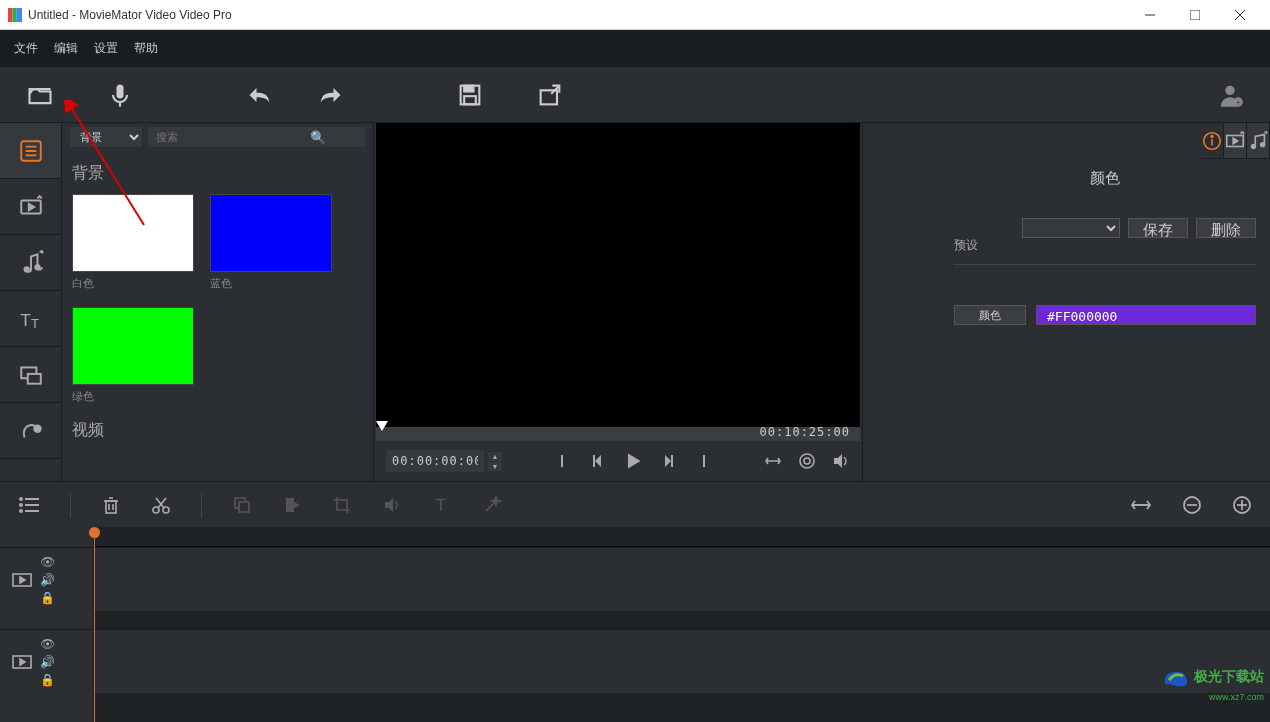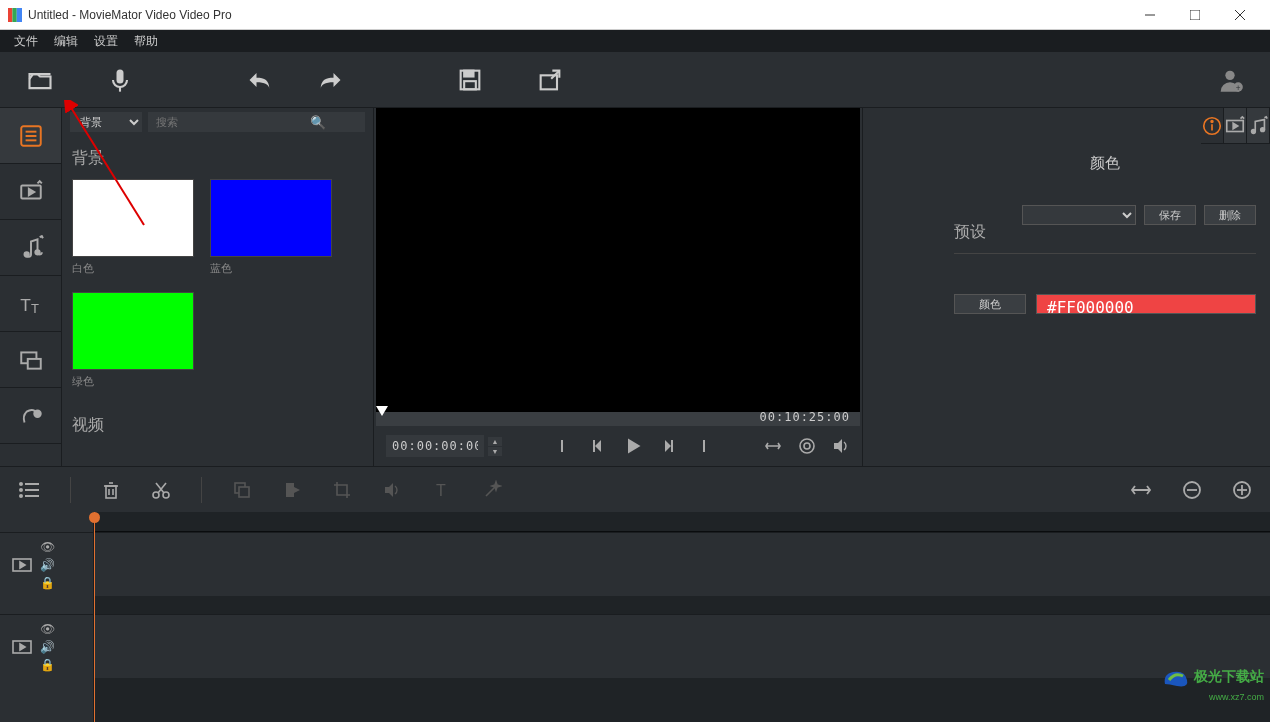--- a/index.html
+++ b/index.html
@@ -4,21 +4,21 @@
 <style>
 * { margin: 0; padding: 0; box-sizing: border-box; font-family: "Microsoft YaHei", Arial, sans-serif; }
 body { width: 1270px; height: 722px; background: #2b2f33; overflow: hidden; position: relative; }
 
 .titlebar { height: 30px; background: #fff; display: flex; align-items: center; padding: 0 8px; border-bottom: 1px solid #ccc; }
 .titlebar .logo { width: 14px; height: 14px; margin-right: 6px; }
 .titlebar .title { flex: 1; font-size: 12px; color: #333; }
 .titlebar .win-controls { display: flex; gap: 0; }
 .titlebar .win-btn { width: 45px; height: 28px; display: flex; align-items: center; justify-content: center; cursor: pointer; }
 
-.menubar { height: 22px; background: #1a1d20; display: flex; align-items: center; padding: 0 6px; }
+.menubar { height: 37px; background: #1a1d20; display: flex; align-items: center; padding: 0 6px; }
 .menubar .menu-item { color: #ccc; font-size: 12px; padding: 0 8px; cursor: pointer; }
 
 .toolbar { height: 56px; background: #2b2f33; display: flex; align-items: center; padding: 0 20px; border-bottom: 1px solid #1a1d20; }
 .toolbar .tb-btn { width: 40px; height: 40px; display: flex; align-items: center; justify-content: center; cursor: pointer; margin-right: 40px; }
 .toolbar .tb-spacer { flex: 1; }
 .toolbar svg { width: 28px; height: 28px; }
 
 .main-area { display: flex; height: 358px; }
 
 .left-sidebar { width: 62px; background: #2b2f33; border-right: 1px solid #1a1d20; display: flex; flex-direction: column; }
@@ -30,21 +30,21 @@
 .asset-header { display: flex; align-items: center; padding: 4px 8px; gap: 6px; }
 .asset-dropdown { background: #35393d; color: #ccc; border: none; font-size: 11px; padding: 3px 6px; width: 72px; height: 20px; }
 .asset-search { flex: 1; background: #35393d; border: none; color: #ccc; font-size: 11px; padding: 3px 8px; height: 20px; }
 .asset-search-wrap { position: relative; flex: 1; display: flex; }
 .asset-search-icon { position: absolute; right: 38px; top: 3px; color: #888; font-size: 13px; }
 .asset-body { flex: 1; overflow-y: auto; padding: 8px 10px; }
 .asset-body::-webkit-scrollbar { width: 10px; }
 .asset-body::-webkit-scrollbar-track { background: #1f2326; }
 .asset-body::-webkit-scrollbar-thumb { background: #555; }
 .section-title { color: #aaa; font-size: 16px; margin: 4px 0 10px 0; font-family: serif; }
-.asset-grid { display: flex; flex-wrap: wrap; gap: 16px; margin-bottom: 26px; }
+.asset-grid { display: flex; flex-wrap: wrap; gap: 16px; margin-bottom: 16px; }
 .asset-item { width: 122px; }
 .asset-thumb { width: 122px; height: 78px; border: 1px solid #444; }
 .asset-label { color: #888; font-size: 11px; margin-top: 4px; }
 
 .preview-panel { flex: 1; background: #2b2f33; display: flex; flex-direction: column; }
 .video-canvas { flex: 1; background: #000; margin: 0 2px; }
 .scrubber { height: 14px; background: #3a3e42; margin: 0 2px; position: relative; }
 .scrubber::before { content: ""; position: absolute; left: 0; top: -6px; width: 0; height: 0; border-left: 6px solid transparent; border-right: 6px solid transparent; border-top: 10px solid #fff; }
 .scrubber .time-text { position: absolute; right: 10px; top: -2px; color: #ccc; font-size: 12px; font-family: monospace; letter-spacing: 1px; }
 .playback-controls { height: 40px; display: flex; align-items: center; padding: 0 12px; }
@@ -57,26 +57,26 @@
 .pb-right { display: flex; gap: 16px; }
 
 .props-panel { width: 408px; background: #2b2f33; border-left: 1px solid #1a1d20; display: flex; flex-direction: column; align-items: flex-end; }
 .props-tabs { display: flex; height: 36px; border-bottom: 1px solid #1a1d20; }
 .props-tab { flex: 1; display: flex; align-items: center; justify-content: center; cursor: pointer; border-right: 1px solid #1a1d20; background: #35393d; }
 .props-tab.active { background: #2b2f33; }
 .props-tab svg { width: 22px; height: 22px; }
 .props-body { flex: 1; padding: 10px 14px; }
 .props-title { color: #ccc; font-size: 15px; text-align: center; margin-bottom: 14px; font-family: serif; }
 .props-row { display: flex; align-items: center; margin-bottom: 10px; gap: 8px; }
-.props-row .lbl { color: #aaa; font-size: 16px; width: 60px; margin-top: 35px; }
+.props-row .lbl { color: #aaa; font-size: 12px; width: 60px; margin-top: 35px; }
 .props-select { flex: 1; background: #35393d; border: 1px solid #555; color: #ccc; font-size: 11px; height: 20px; }
-.props-btn { background: #3a3e42; border: 1px solid #555; color: #ccc; font-size: 11px; padding: 2px 14px; cursor: pointer; height: 20px; }
+.props-btn { background: #3a3e42; border: 1px solid #555; color: #ccc; font-size: 15px; padding: 2px 14px; cursor: pointer; height: 20px; }
 .color-row { display: flex; align-items: center; justify-content: center; gap: 10px; margin-top: 40px; }
 .color-btn { background: #3a3e42; border: 1px solid #555; color: #ccc; font-size: 11px; padding: 2px 24px; cursor: pointer; height: 20px; }
-.color-value { background: #ef4444; color: #fff; font-size: 16px; font-family: monospace; padding: 3px 10px; width: 220px; height: 20px; border: 1px solid #555; }
+.color-value { background: #6d28d9; color: #fff; font-size: 13px; font-family: monospace; padding: 3px 10px; width: 220px; height: 20px; border: 1px solid #555; }
 .props-divider { height: 1px; background: #444; margin: 4px 0 10px; }
 
 .timeline-toolbar { height: 46px; background: #2b2f33; border-top: 1px solid #1a1d20; display: flex; align-items: center; padding: 0 18px; gap: 30px; }
 .tt-btn { color: #aaa; cursor: pointer; display: flex; }
 .tt-btn.disabled { color: #555; }
 .tt-spacer { flex: 1; }
 .tt-sep { width: 1px; height: 26px; background: #444; }
 
 .timeline-area { height: 210px; background: #1f2326; display: flex; }
 .track-headers { width: 94px; background: #2b2f33; border-right: 1px solid #1a1d20; }

